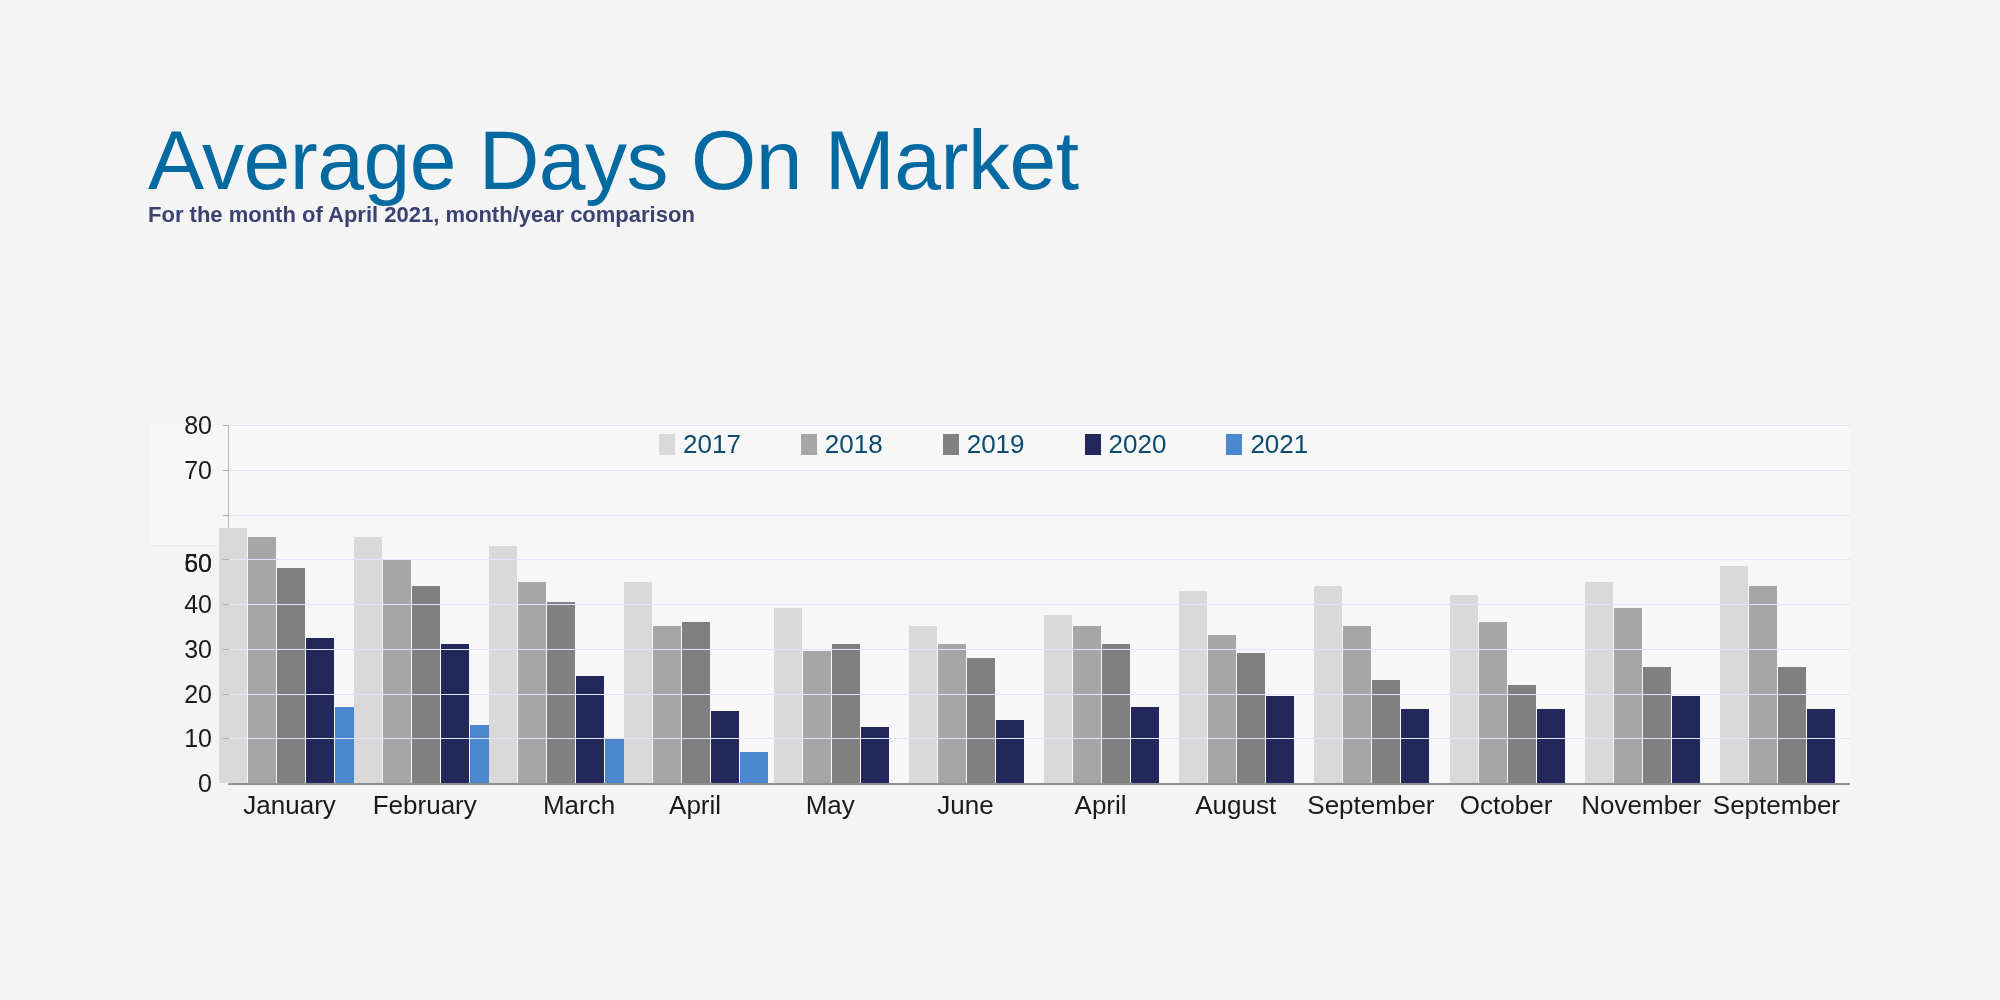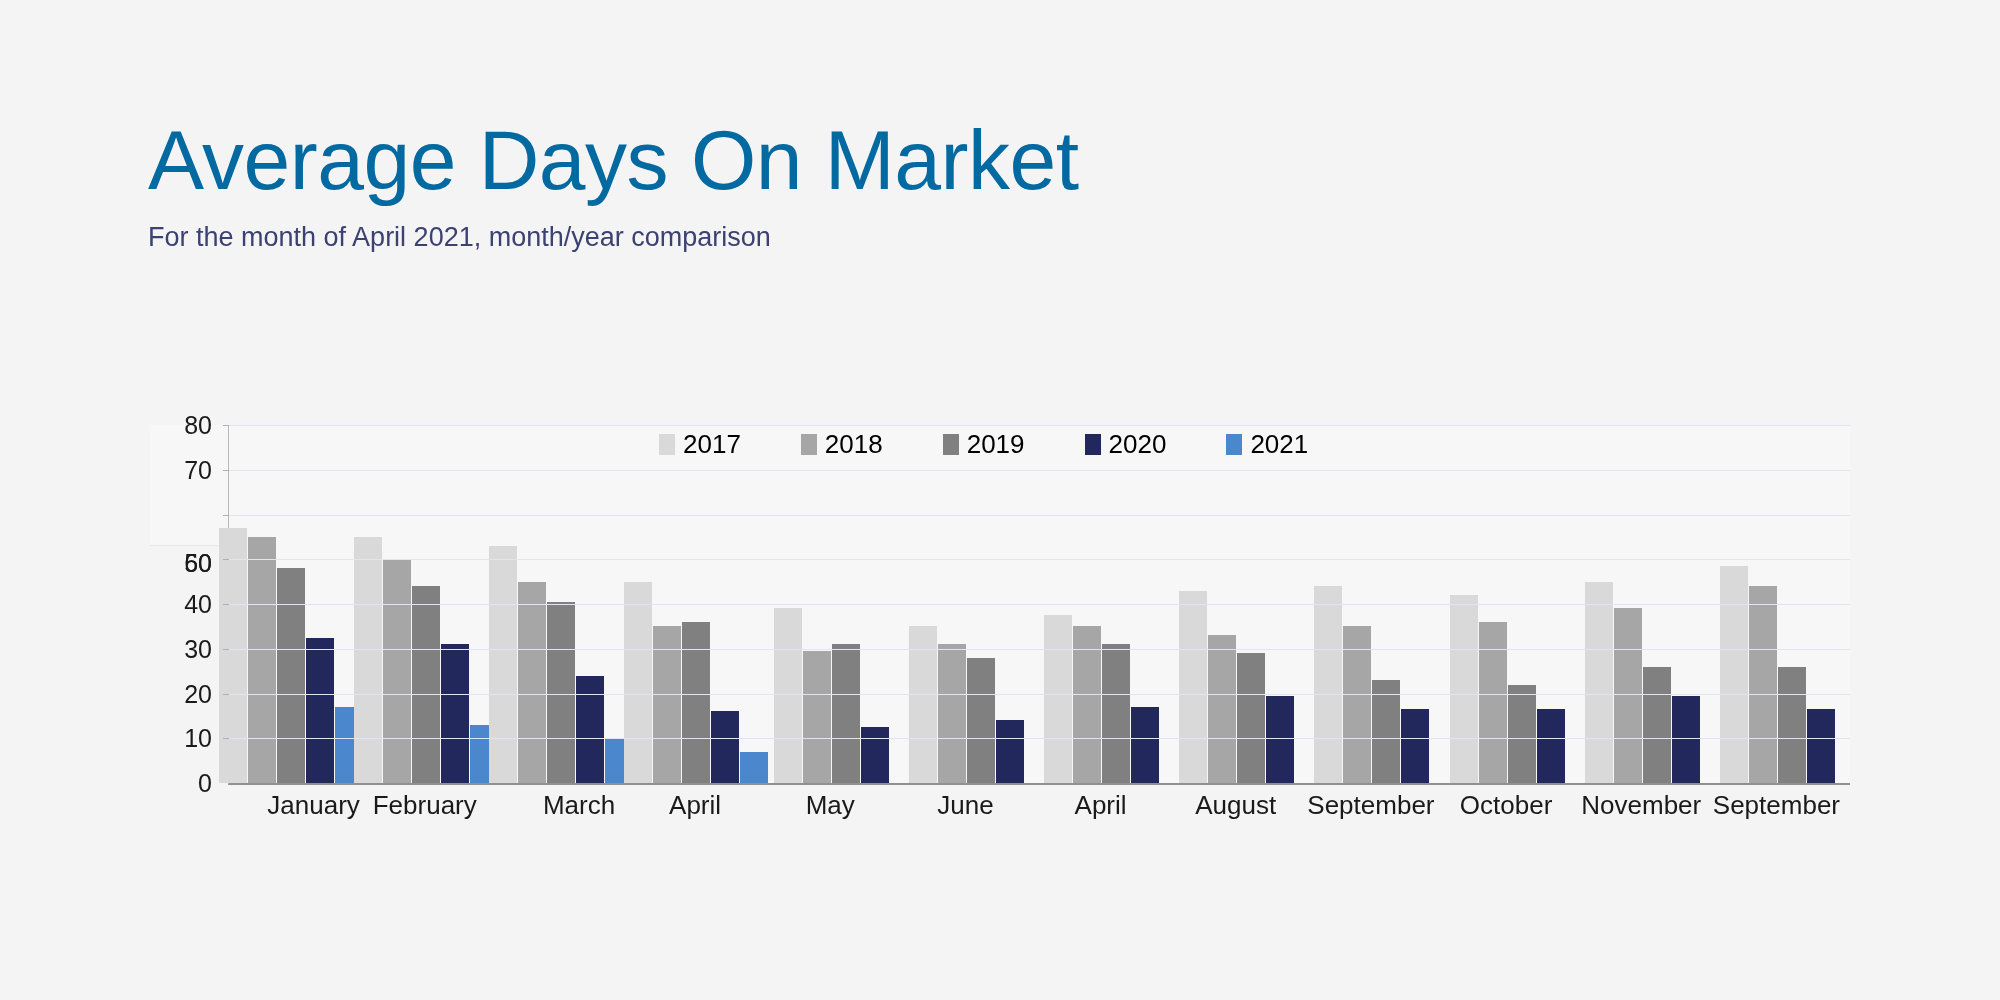--- a/index.html
+++ b/index.html
@@ -30,23 +30,22 @@
   }
   #chart-title {
     font-size: 84px;
     line-height: 1.0;
     font-weight: 400;
     color: #0369a1;
     letter-spacing: -0.5px;
     white-space: nowrap;
   }
   #chart-subtitle {
-    margin-top: 20px;
-    font-size: 27px;
-    font-weight: 400;
+    font-size: 22px;
+    font-weight: 700;
     color: #3b4272;
     white-space: nowrap;
   }
 
   
   #chart-area {
     position: absolute;
     left: 150px;
     top: 425px;
     width: 1700px;
@@ -124,21 +123,21 @@
     align-items: center;
     gap: 8px;
   }
   .legend-swatch {
     width: 16px;
     height: 21px;
     display: block;
   }
   .legend-label {
     font-size: 26px;
-    color: #000000;
+    color: #0c4a6e;
     line-height: 1;
   }
 
   
   #groups {
     position: absolute;
     left: 0;
     right: 0;
     bottom: 0;
     top: 0;
@@ -319,21 +318,21 @@
         <div class="tickmark" style="top: 179px;"></div>
         <div class="gridline" style="top: 223.75px;"></div>
         <div class="tickmark" style="top: 223.75px;"></div>
         <div class="gridline" style="top: 268.5px;"></div>
         <div class="tickmark" style="top: 268.5px;"></div>
         <div class="gridline" style="top: 313.25px;"></div>
         <div class="tickmark" style="top: 313.25px;"></div>
       </div>
 
     <div id="x-labels">
-        <div class="x-label" style="left: 61.5833px; margin-left: 24px;">January</div>
+        <div class="x-label" style="left: 61.5833px;">January</div>
         <div class="x-label" style="left: 196.75px;">February</div>
         <div class="x-label" style="left: 351px;">March</div>
         <div class="x-label" style="left: 467.083px;">April</div>
         <div class="x-label" style="left: 602.25px;">May</div>
         <div class="x-label" style="left: 737.417px;">June</div>
         <div class="x-label" style="left: 872.583px;">April</div>
         <div class="x-label" style="left: 1007.75px;">August</div>
         <div class="x-label" style="left: 1142.92px;">September</div>
         <div class="x-label" style="left: 1278.08px;">October</div>
         <div class="x-label" style="left: 1413.25px;">November</div>

